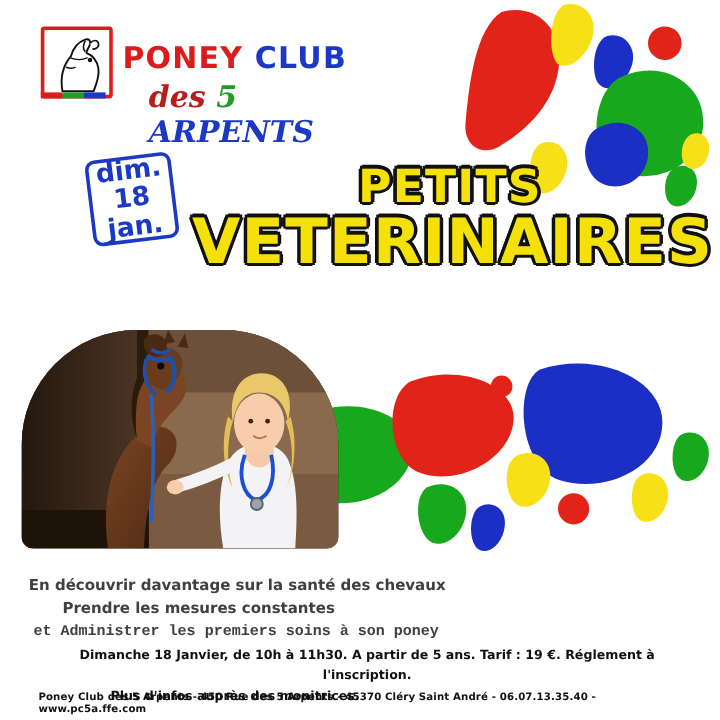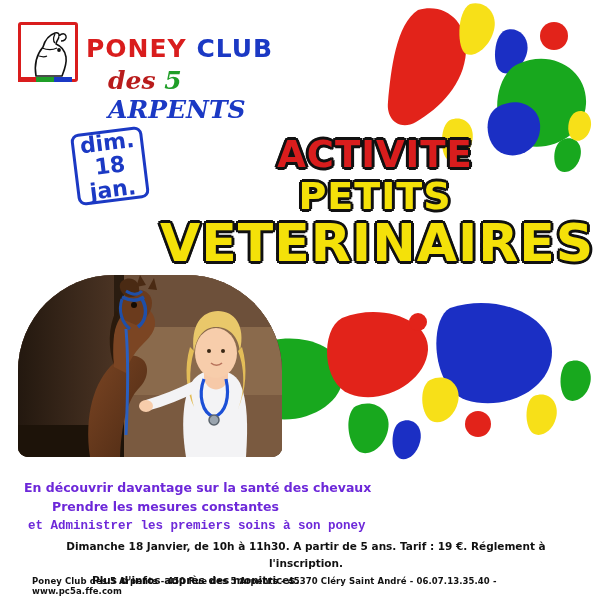--- a/index.html
+++ b/index.html
@@ -17,21 +17,21 @@
     position: relative;
     width: 600px;
     height: 600px;
     background: #ffffff;
     overflow: hidden;
   }
 
   
   #logo-block {
     position: absolute;
-    left: 18px;
+    left: 34px;
     top: 22px;
     width: 260px;
     height: 86px;
   }
   #logo-frame {
     position: absolute;
     left: 0;
     top: 0;
     width: 60px;
     height: 60px;
@@ -148,21 +148,21 @@
     position: absolute;
     pointer-events: none;
   }
 
   
   #desc-block {
     position: absolute;
     left: 24px;
     top: 478px;
     width: 420px;
-    color: #6d28d9;
+    color: #404040;
     font-family: "DejaVu Sans", sans-serif;
     font-size: 12.5px;
     font-weight: bold;
     line-height: 1.55;
   }
   #desc-block .l2 { padding-left: 28px; }
   #desc-block .l3 { padding-left: 4px; font-family: Liberation Mono, monospace; }
 
   #info-block {
     position: absolute;
@@ -261,21 +261,20 @@
     </div>
   </div>
 
   <div id="date-badge">
     <span>dim.</span>
     <span>18</span>
     <span>jan.</span>
   </div>
 
   <div id="title-block">
-    <div class="ttl" id="ttl-activite">ACTIVITE</div>
     <div class="ttl" id="ttl-petits">PETITS</div>
     <div class="ttl" id="ttl-vet">VETERINAIRES</div>
   </div>
 
   <div id="photo">
     <svg width="264" height="182" viewBox="0 0 264 182">
       <defs>
         <linearGradient id="wallg" x1="0" y1="0" x2="0" y2="1">
           <stop offset="0" stop-color="#6b5340"></stop>
           <stop offset="1" stop-color="#46311f"></stop>

